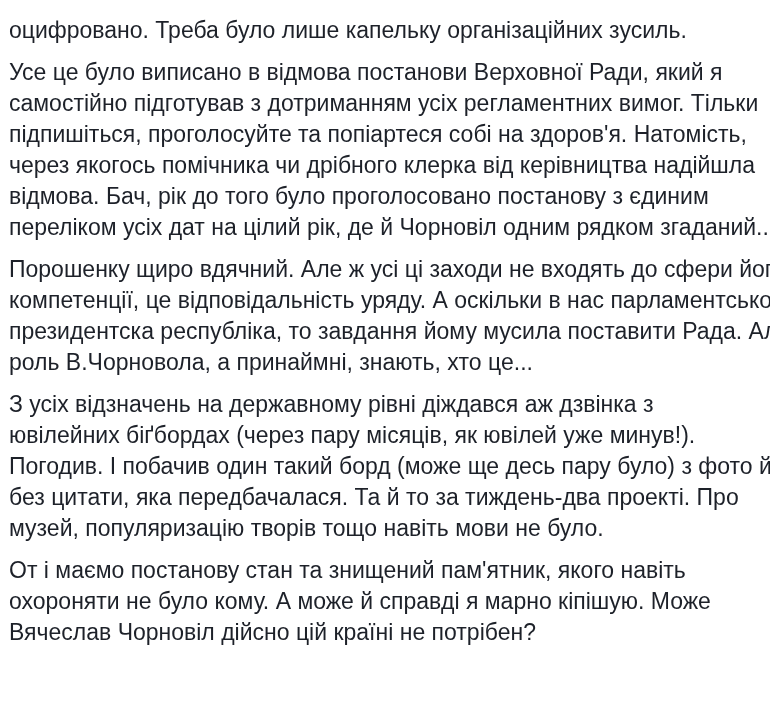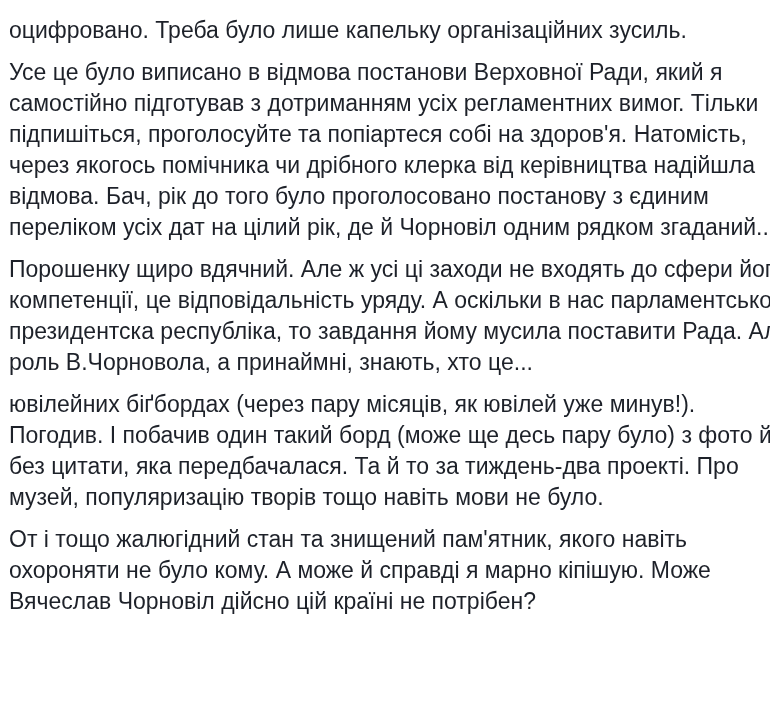--- a/index.html
+++ b/index.html
@@ -48,25 +48,26 @@
   </p>
 
   <p class="para">
     <span class="line">Порошенку щиро вдячний. Але ж усі ці заходи не входять до сфери його</span>
     <span class="line">компетенції, це відповідальність уряду. А оскільки в нас парламентсько-</span>
     <span class="line">президентска республіка, то завдання йому мусила поставити Рада. Але</span>
     <span class="line">роль В.Чорновола, а принаймні, знають, хто це...</span>
   </p>
 
   <p class="para">
+    <span class="line">З усіх відзначень на державному рівні діждався аж дзвінка з</span>
     <span class="line">ювілейних біґбордах (через пару місяців, як ювілей уже минув!).</span>
     <span class="line">Погодив. І побачив один такий борд (може ще десь пару було) з фото й</span>
     <span class="line">без цитати, яка передбачалася. Та й то за тиждень-два проекті. Про</span>
     <span class="line">музей, популяризацію творів тощо навіть мови не було.</span>
   </p>
 
   <p class="para">
-    <span class="line">От і тощо жалюгідний стан та знищений пам'ятник, якого навіть</span>
+    <span class="line">От і маємо постанову стан та знищений пам'ятник, якого навіть</span>
     <span class="line">охороняти не було кому. А може й справді я марно кіпішую. Може</span>
     <span class="line">Вячеслав Чорновіл дійсно цій країні не потрібен?</span>
   </p>
 
 </main>
 
 </body></html>

